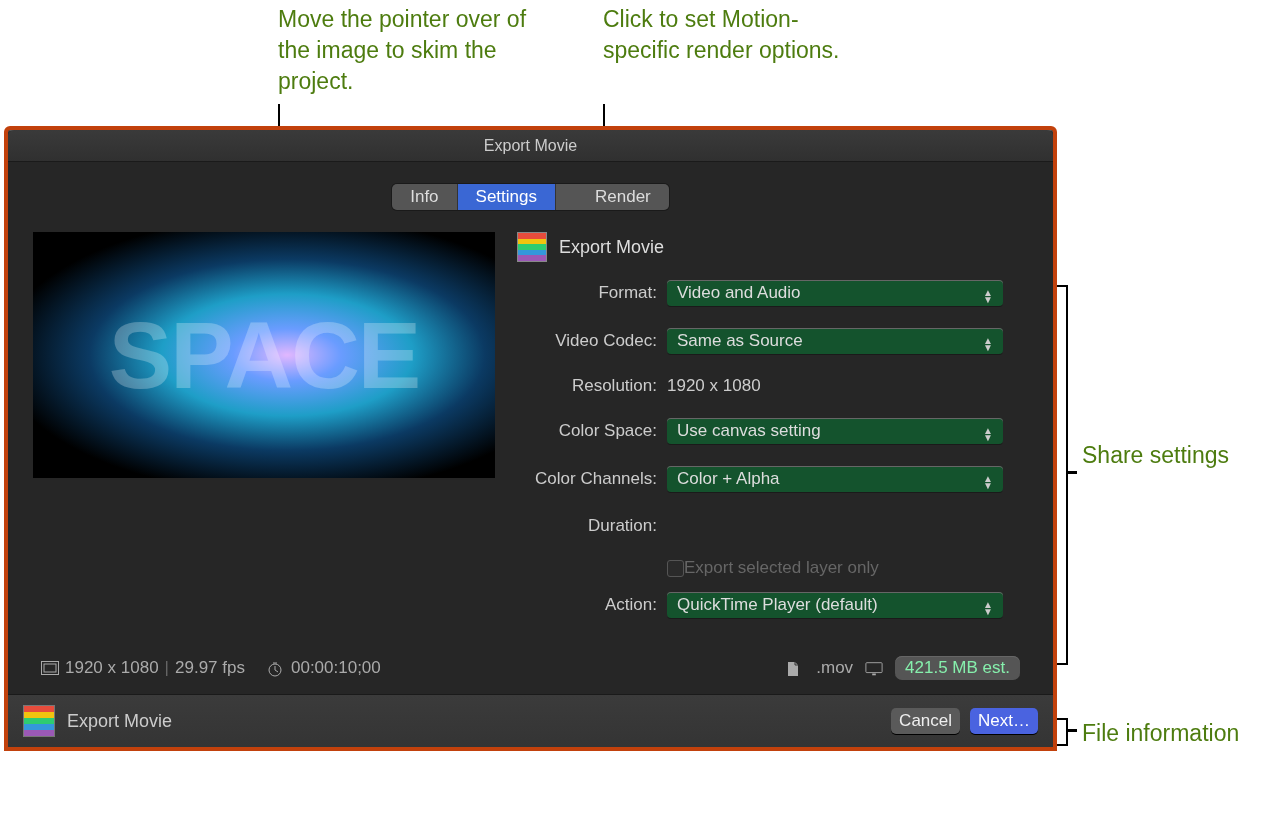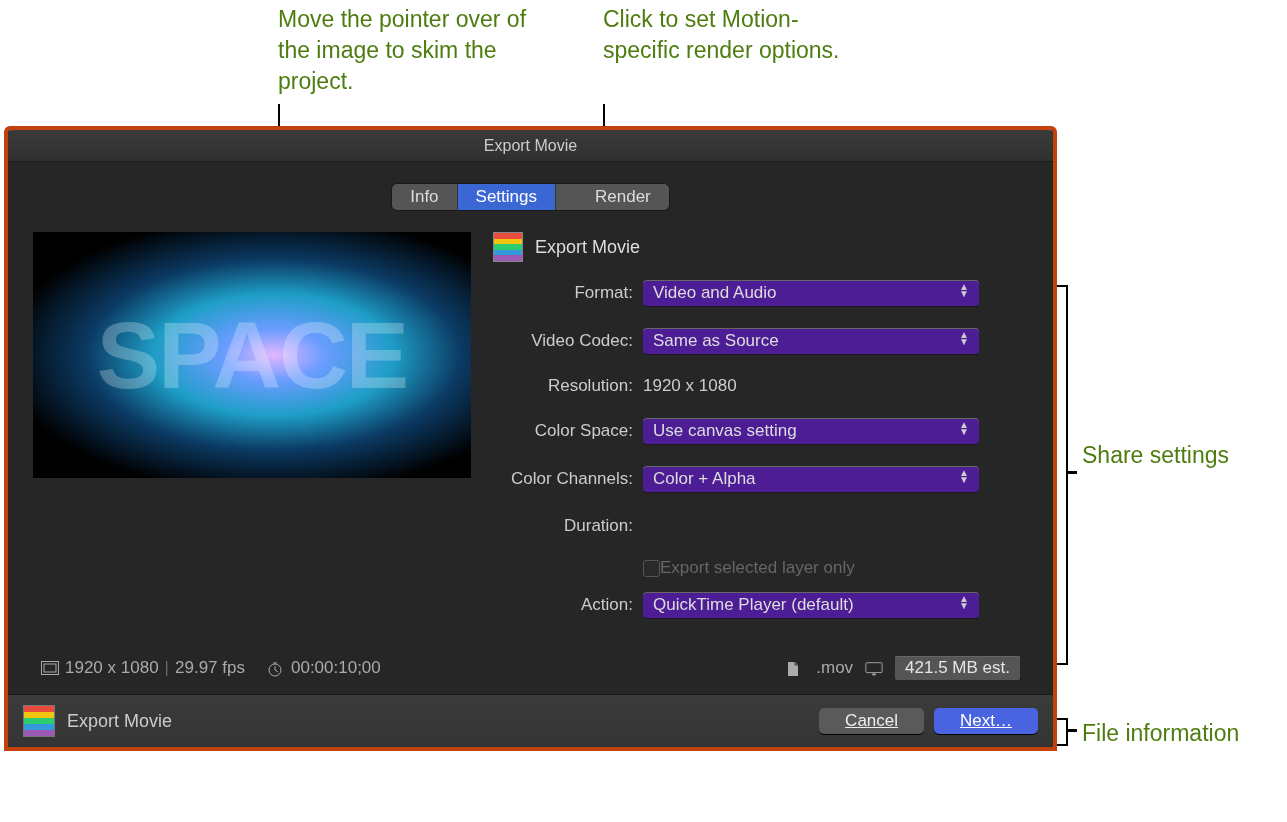--- a/index.html
+++ b/index.html
@@ -83,20 +83,21 @@
   .content {
     display: flex;
     gap: 22px;
   }
   .preview {
     width: 438px;
     height: 246px;
     background: radial-gradient(ellipse at 55% 50%, #e1b7ff 0%, #6a9cff 15%, #1e9ec7 35%, #0b3a63 55%, #000 80%);
     position: relative;
     overflow: hidden;
+    padding-left: 24px;
   }
   .preview-text {
     position: absolute;
     top: 50%; left: 50%;
     transform: translate(-50%, -50%);
     font-size: 95px;
     font-weight: 800;
     letter-spacing: -2px;
     color: rgba(255,255,255,0.25);
     mix-blend-mode: screen;
@@ -132,29 +133,29 @@
     font-size: 17px;
     margin-right: 10px;
   }
   .form-value {
     color: #ccc;
     font-size: 17px;
   }
   .select {
     flex: 1;
     max-width: 316px;
-    background: #4c1d95;
+    background: #14532d;
     color: #ddd;
     font-size: 17px;
     padding: 3px 10px;
     border-radius: 4px;
     box-shadow: inset 0 1px 0 #666, 0 1px 0 #1a1a1a;
     display: flex;
     justify-content: space-between;
-    align-items: flex-start;
+    align-items: flex-end;
   }
   .chev {
     font-size: 10px;
     line-height: 7px;
     color: #ccc;
     display: flex; flex-direction: column;
   }
   .radio-row {
     display: flex;
     align-items: center;
@@ -191,22 +192,22 @@
     padding: 16px 8px 14px 8px;
     color:#aaa;
     font-size:17px;
   }
   .status-left { display:flex; align-items:center; gap:6px; }
   .status-right { display:flex; align-items:center; gap:12px; }
   .divider { color:#666; }
   .est-badge {
     background:#555;
     padding:2px 10px;
-    border-radius:2px;
-    color:#e5e5e5;
+    border-radius:7px;
+    color:#86efac;
     box-shadow: inset 0 1px 0 #666;
   }
   .small-icon {
     display:inline-flex; width:18px; height:14px;
   }
 
   .footer {
     background: linear-gradient(#3b3b3b,#343434);
     border-top:1px solid #1a1a1a;
     padding: 10px 15px;
@@ -215,25 +216,24 @@
     align-items:center;
   }
   .footer-left { display:flex; align-items:center; gap:12px; color:#ccc; font-size:18px; }
   .footer-icon {
     width:30px; height:30px; display:flex; flex-direction:column;
     border:1px solid #777;
   }
   .footer-icon div { flex:1; }
   .footer-btns { display:flex; gap:10px; }
   .btn {
-    padding: 3px 26px;
+    padding: 3px 8px;
     font-size:17px;
     border-radius:5px;
     box-shadow: 0 1px 0 #000;
-    text-decoration: underline;
   }
   .btn-cancel { background:#5a5a5a; color:#eee; }
   .btn-next { background:#4a63e0; color:#fff; }
 </style>
 </head>
 <body>
 
 <div class="callout" style="left:278px; top:4px; width:270px;">Move the pointer over of the image to skim the project.</div>
 <div class="callout-line" style="left:278px; top:104px; width:2px; height:130px;"></div>
 

